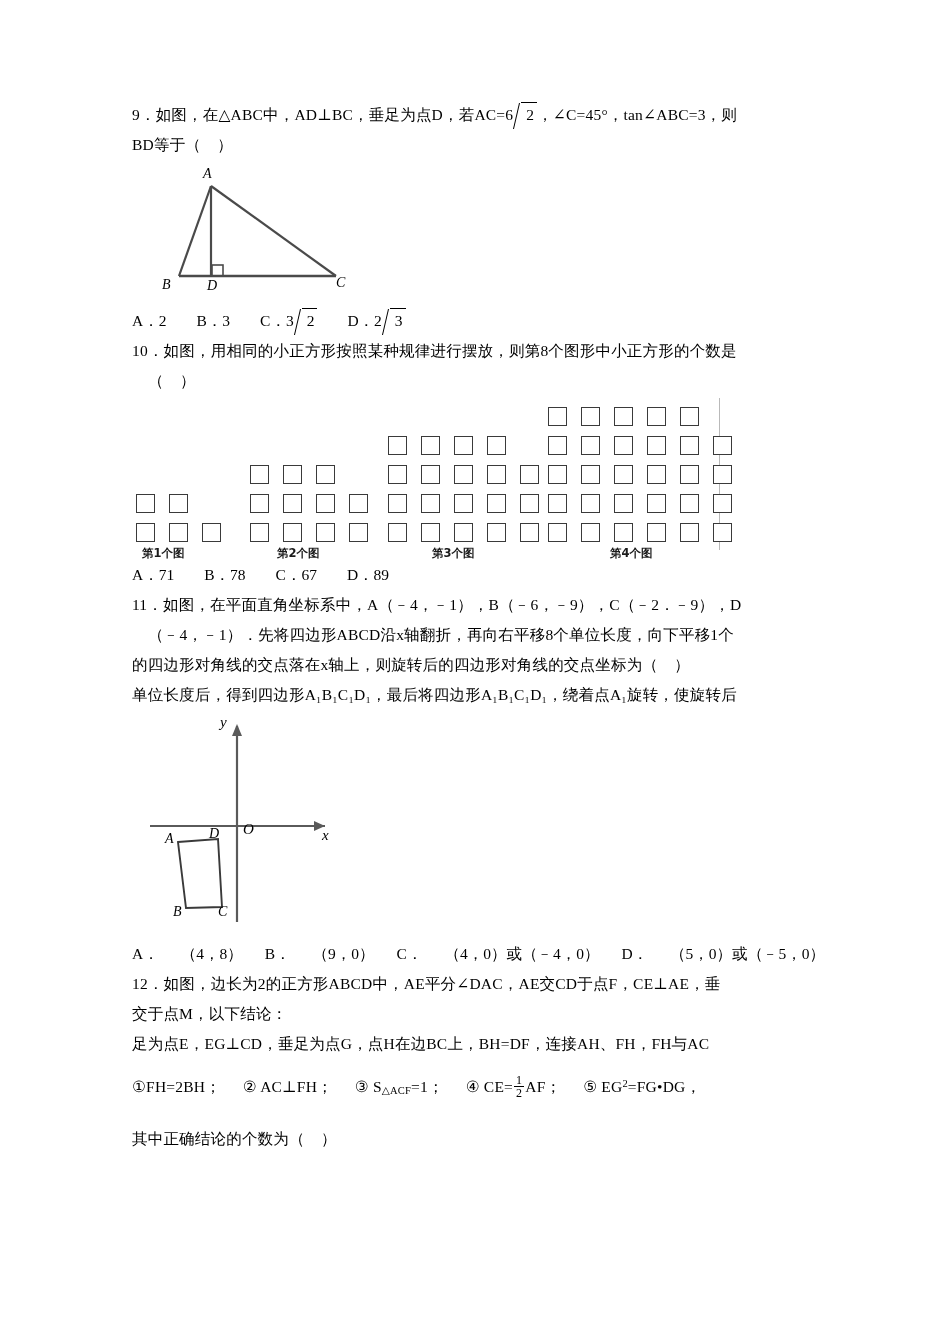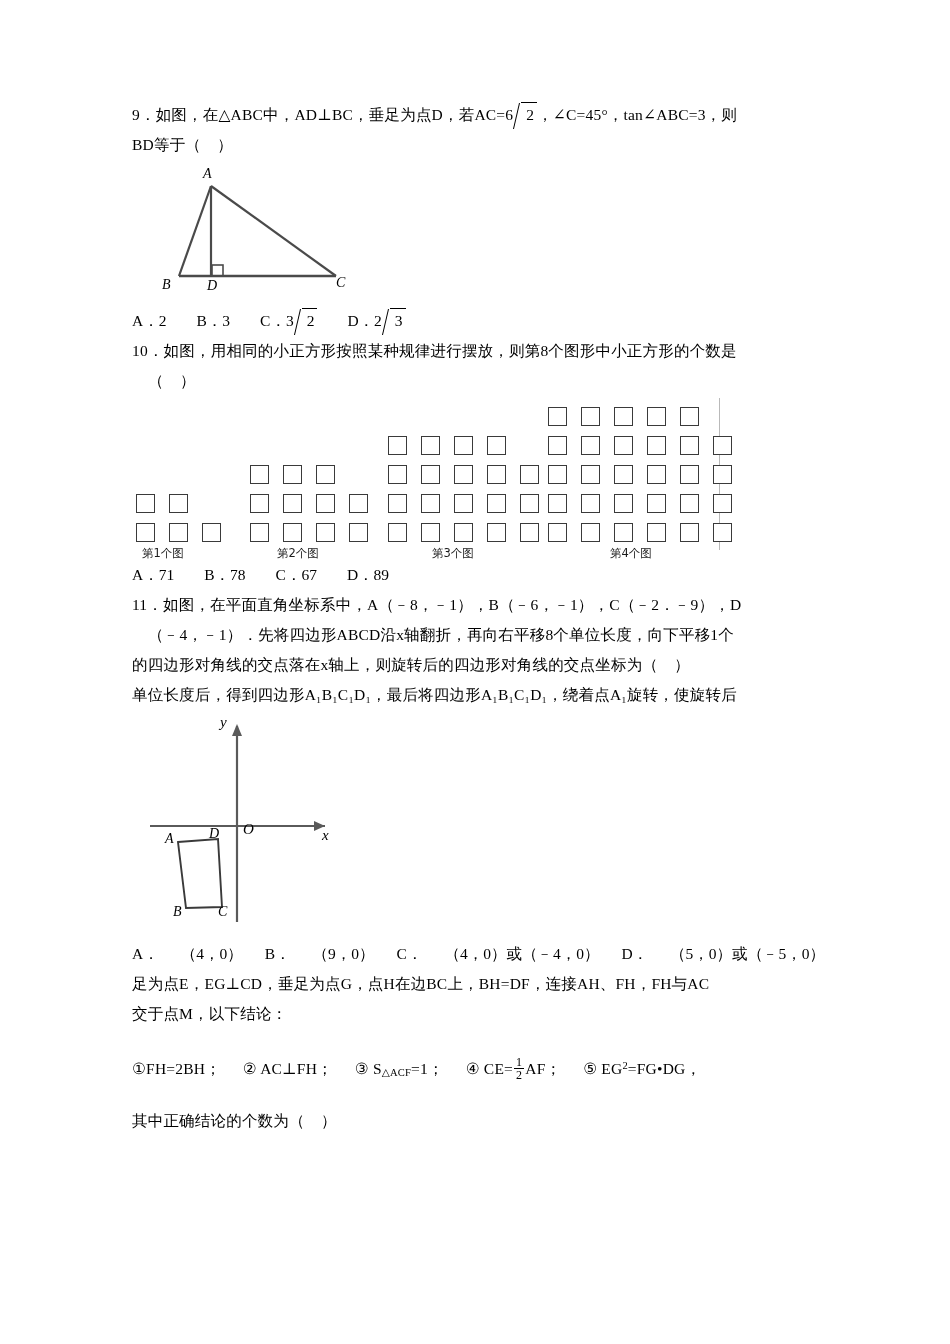--- a/index.html
+++ b/index.html
@@ -97,21 +97,21 @@
     width: 19px;
     height: 19px;
     border: 1.7px solid #3a3a3a;
     background: #fff;
     box-sizing: border-box;
   }
   .sqlabel {
     position: absolute;
     font-family: "DejaVu Sans", "Liberation Sans", sans-serif;
     font-size: 11.5px;
-    font-weight: normal;
+    font-weight: bold;
     color: #1b1b1b;
     white-space: nowrap;
   }
   .figdiv {
     position: absolute;
     top: 0;
     width: 1px;
     height: 152px;
     background: #b9b9b9;
   }
@@ -244,21 +244,21 @@
         <div class="sqbox" style="left:515px; top:125px;"></div>
         <div class="sqbox" style="left:548px; top:125px;"></div>
         <div class="sqbox" style="left:581px; top:125px;"></div>
       </div>
       <span class="sqlabel" style="left:478px; top:148px;">第4个图</span>
     </div>
 
     <div class="opts"><span>A．</span><span>71</span><span class="spb"></span><span>B．</span><span>78</span><span class="spb"></span><span>C．</span><span>67</span><span class="spb"></span><span>D．</span><span>89</span></div>
 
     <div class="qblock">
-      <span class="qline">11．如图，在平面直角坐标系中，A（﹣8，﹣1），B（﹣6，﹣1），C（﹣2．﹣9），D</span>
+      <span class="qline">11．如图，在平面直角坐标系中，A（﹣4，﹣1），B（﹣6，﹣9），C（﹣2．﹣9），D</span>
       <span class="qline indent">（﹣4，﹣1）．先将四边形ABCD沿x轴翻折，再向右平移8个单位长度，向下平移1个</span>
       <span class="qline">的四边形对角线的交点落在x轴上，则旋转后的四边形对角线的交点坐标为（    ）</span>
       <span class="qline">单位长度后，得到四边形A₁B₁C₁D₁，最后将四边形A₁B₁C₁D₁，绕着点A₁旋转，使旋转后</span>
     </div>
 
     <div class="fig-coord">
       <svg width="300" height="225" viewBox="0 0 300 225">
         <line x1="10" y1="112" x2="185" y2="112" stroke="#5a5a5a" stroke-width="2.2"></line>
         <line x1="97" y1="208" x2="97" y2="12" stroke="#5a5a5a" stroke-width="2.2"></line>
         <polygon points="185,112 174,107 174,117" fill="#5a5a5a"></polygon>
@@ -267,28 +267,29 @@
       </svg>
       <span class="axis-label" style="left:182px; top:113px;">x</span>
       <span class="axis-label" style="left:80px; top:0px;">y</span>
       <span class="axis-label" style="left:103px; top:107px;">O</span>
       <span class="pt-label" style="left:25px; top:117px;">A</span>
       <span class="pt-label" style="left:33px; top:190px;">B</span>
       <span class="pt-label" style="left:78px; top:190px;">C</span>
       <span class="pt-label" style="left:69px; top:112px;">D</span>
     </div>
 
-    <div class="opts"><span>A．</span><span class="sp"></span><span>（4，0）</span><span class="sp"></span><span>B．</span><span class="sp"></span><span>（9，0）</span><span class="sp"></span><span>C．</span><span class="sp"></span><span>（4，0）或（﹣4，0）</span><span class="sp"></span><span>D．</span><span class="sp"></span><span>（5，0）或（﹣5，0）</span></div>
-
-    <div class="qblock">
+    <div class="opts"><span>A．</span><span class="sp"></span><span>（4，8）</span><span class="sp"></span><span>B．</span><span class="sp"></span><span>（9，0）</span><span class="sp"></span><span>C．</span><span class="sp"></span><span>（4，0）或（﹣4，0）</span><span class="sp"></span><span>D．</span><span class="sp"></span><span>（5，0）或（﹣5，0）</span></div>
+
+    <div class="qblock">
+      <span class="qline">12．如图，边长为2的正方形ABCD中，AE平分∠DAC，AE交CD于点F，CE⊥AE，垂</span>
+      <span class="qline">交于点M，以下结论：</span>
       <span class="qline">足为点E，EG⊥CD，垂足为点G，点H在边BC上，BH=DF，连接AH、FH，FH与AC</span>
-      <span class="qline">交于点M，以下结论：</span>
-    </div>
-
-    <div class="qblock" style="margin-top:22px;">
+    </div>
+
+    <div class="qblock" style="margin-top:10px;">
       <span class="qline"><span>①FH=2BH；</span><span class="sp"></span><span>② AC⊥FH；</span><span class="sp"></span><span>③ S</span><span class="sub">△ACF</span><span>=1；</span><span class="sp"></span><span>④ CE=</span><span class="frac"><span class="num">1</span><span class="den">2</span></span><span>AF；</span><span class="sp"></span><span>⑤ EG</span><span class="sup">2</span><span>=FG•DG，</span></span>
     </div>
 
     <div class="qblock" style="margin-top:18px;">
       <span class="qline">其中正确结论的个数为（    ）</span>
     </div>
 
   </div>
 </div>
 

